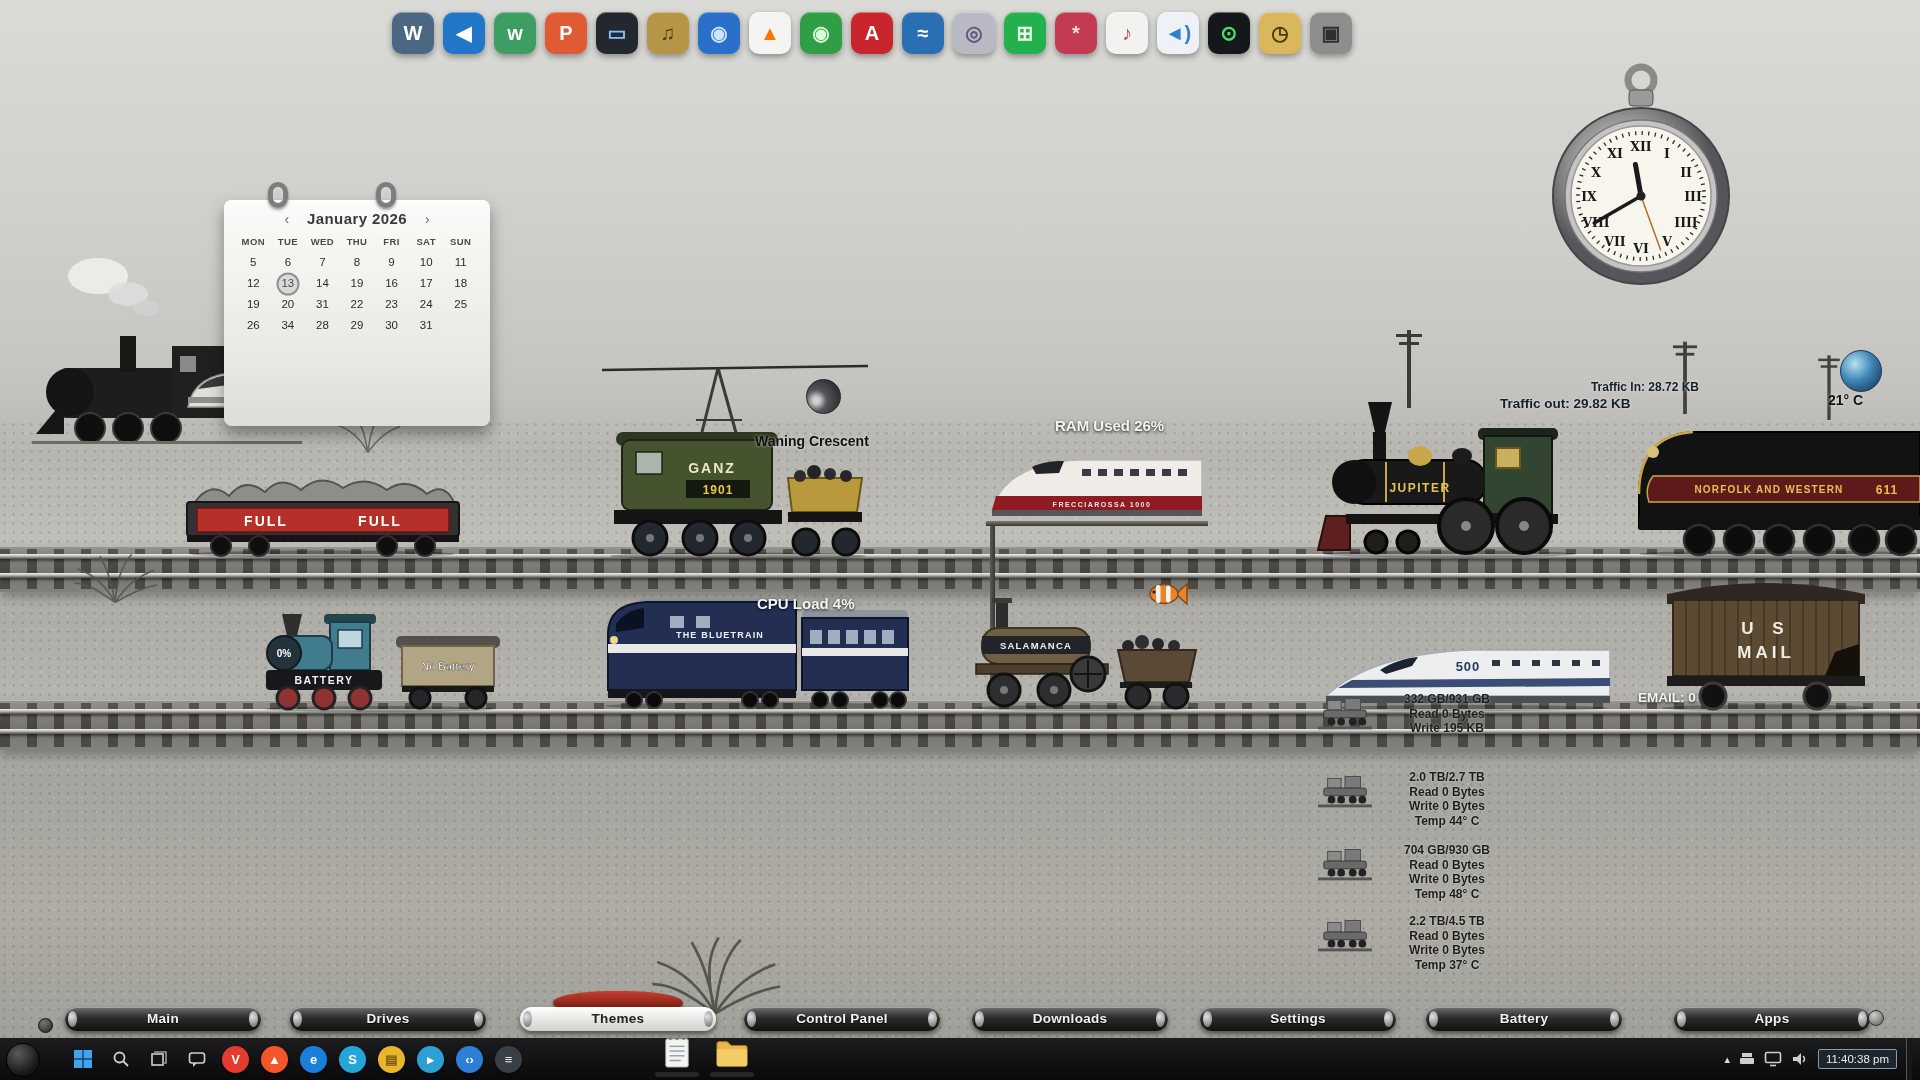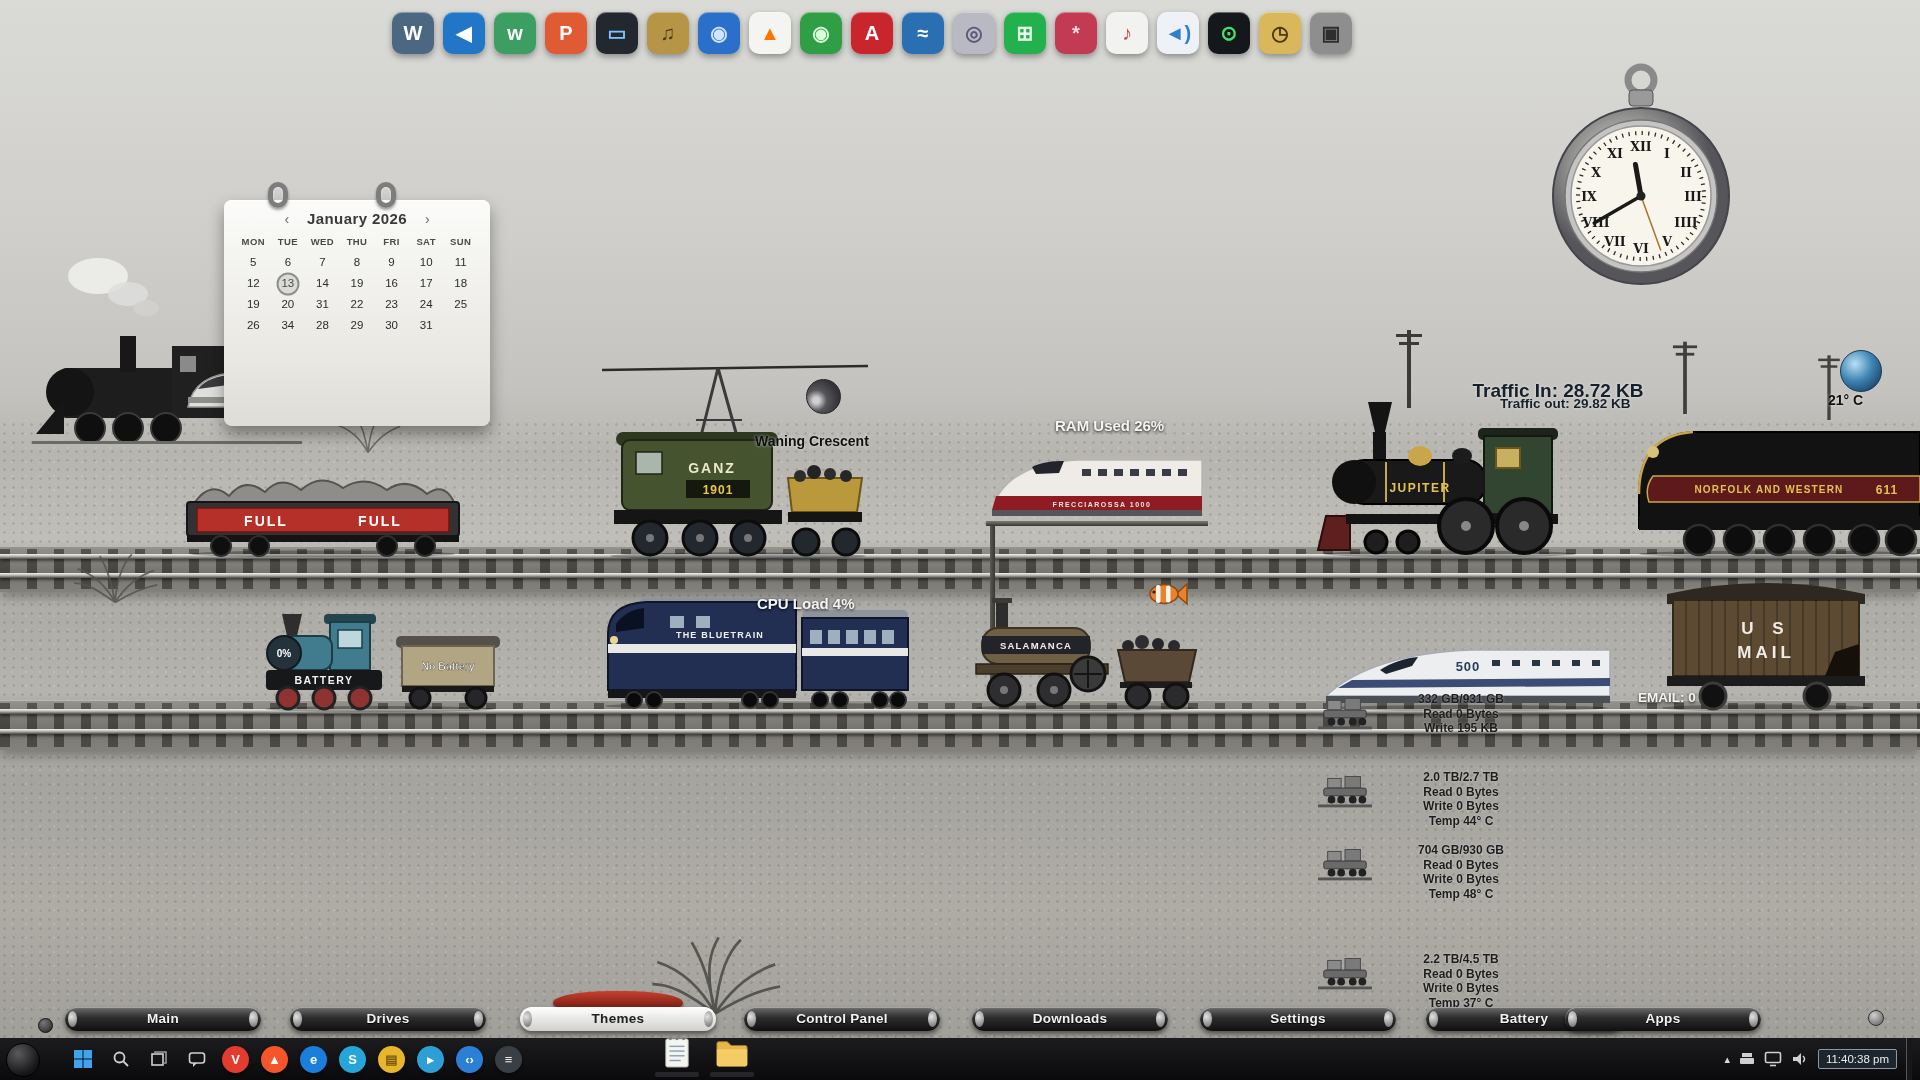--- a/index.html
+++ b/index.html
@@ -36,21 +36,21 @@
     border:2px solid #8f8f8f;border-radius:50%;background:rgba(150,150,150,.25)}
   
   .lbl{position:absolute;font-weight:700;z-index:5;font-size:14.5px;text-align:left}
   .lbl-dark{color:#101010;text-shadow:0 0 3px rgba(245,245,245,.75)}
   .lbl-light{color:#f4f4f4;text-shadow:0 1px 3px rgba(0,0,0,.9)}
   .moon{position:absolute;left:806px;top:379px;width:35px;height:35px;border-radius:50%;z-index:4;border:1px solid #26262a;
     background:radial-gradient(circle at 28% 62%,#cfcfcf 10%,#55555a 34%,#333338 72%)}
   .globe{position:absolute;left:1840px;top:350px;width:42px;height:42px;border-radius:50%;z-index:4;border:1px solid #1c3a56;
     background:radial-gradient(circle at 35% 32%,#b8e0f4,#3f86b4 45%,#1d4a72 80%)}
   
-  .disk{position:absolute;left:1318px;display:flex;gap:26px;align-items:flex-start;z-index:5}
+  .disk{position:absolute;left:1318px;display:flex;gap:12px;align-items:flex-start;z-index:5}
   .disk-lines{width:126px;text-align:center;font-size:12px;line-height:1.22;color:#1c1c1c;font-weight:600;text-shadow:0 0 2px rgba(255,255,255,.55)}
   
   .sign{position:absolute;top:1007px;width:196px;height:24px;border-radius:12px;z-index:7;cursor:pointer;
     background:linear-gradient(180deg,#6e6e6e,#2c2c2c 45%,#101010);
     box-shadow:inset 0 1px 1px rgba(255,255,255,.45),0 3px 5px rgba(0,0,0,.5);
     color:#f2f2f2;font-size:13.5px;font-weight:bold;text-align:center;line-height:24px;letter-spacing:.3px;text-shadow:0 1px 1px #000}
   .sign::before,.sign::after{content:"";position:absolute;top:4px;width:9px;height:16px;border-radius:50%;background:radial-gradient(circle at 35% 35%,#e2e2e2,#6a6a6a)}
   .sign::before{left:3px}.sign::after{right:3px}
   .sign.active{background:linear-gradient(180deg,#ffffff,#d0d0cc);color:#222;text-shadow:none}
   .roof{position:absolute;left:553px;top:991px;width:130px;height:16px;z-index:7;
@@ -198,21 +198,21 @@
       <rect x="128" y="23" width="9" height="7" fill="#3a3a44"></rect>
       <rect x="144" y="23" width="9" height="7" fill="#3a3a44"></rect>
       <rect x="160" y="23" width="9" height="7" fill="#3a3a44"></rect>
       <rect x="176" y="23" width="9" height="7" fill="#3a3a44"></rect>
       <rect x="192" y="23" width="9" height="7" fill="#3a3a44"></rect>
     <path d="M10,50 L216,50 L216,64 L6,64 Z" fill="#8e1c22"></path>
     <text x="116" y="61" text-anchor="middle" font-size="7" font-weight="bold" fill="#f2e3e3" letter-spacing="1.5">FRECCIAROSSA 1000</text>
     <rect x="6" y="64" width="210" height="6" fill="#55555a"></rect>
   </svg>
 
-  <div class="lbl lbl-dark" style="left:1448px;top:380px;width:220px;text-align:center;font-size:19px;color:#16202c">Traffic In: 28.72 KB</div>
+  <div class="lbl lbl-dark" style="left:1479px;top:380px;width:220px;text-align:right;font-size:12px;color:#16202c">Traffic In: 28.72 KB</div>
   <div class="lbl lbl-dark" style="left:1500px;top:396px;width:220px;text-align:left;font-size:13.5px;color:#16202c">Traffic out: 29.82 KB</div>
   <div class="globe"></div>
   <div class="lbl lbl-dark" style="left:1828px;top:392px;width:70px;font-size:14px">21° C</div>
 
   <svg class="abs" style="left:1316px;top:368px;z-index:4" width="268" height="190" viewBox="0 0 268 190">
     <ellipse cx="134" cy="186" rx="126" ry="3.5" fill="rgba(0,0,0,.28)"></ellipse>
     <path d="M52,34 L76,34 L69,64 L59,64 Z" fill="#141414"></path>
     <rect x="57" y="64" width="13" height="30" fill="#141414"></rect>
     <polygon points="2,182 10,148 34,148 34,182" fill="#5e1f1f" stroke="#2a0d0d" stroke-width="2"></polygon>
     <rect x="28" y="92" width="142" height="44" rx="20" fill="#191919" stroke="#000" stroke-width="2"></rect>
@@ -412,21 +412,21 @@
         <circle cx="46" cy="30" r="4" fill="#222"></circle>
       <rect x="0" y="35" width="56" height="3" fill="#555"></rect>
     </svg>
     <div class="disk-lines">
       <div>704 GB/930 GB</div>
       <div>Read 0 Bytes</div>
       <div>Write 0 Bytes</div>
       <div>Temp 48° C</div>
     </div>
   </div>
-  <div class="disk" style="top:952px">
+  <div class="disk" style="top:914px">
     <svg width="54" height="40" viewBox="0 0 56 40">
       <rect x="10" y="8" width="14" height="10" fill="#8a8a8a" stroke="#4a4a4a"></rect>
         <rect x="28" y="6" width="16" height="12" fill="#7a7a7a" stroke="#4a4a4a"></rect>
       <rect x="6" y="18" width="44" height="8" rx="2" fill="#6a6a6a" stroke="#3a3a3a"></rect>
       <circle cx="14" cy="30" r="4" fill="#222"></circle>
         <circle cx="24" cy="30" r="4" fill="#222"></circle>
         <circle cx="36" cy="30" r="4" fill="#222"></circle>
         <circle cx="46" cy="30" r="4" fill="#222"></circle>
       <rect x="0" y="35" width="56" height="3" fill="#555"></rect>
     </svg>
@@ -588,21 +588,21 @@
   </svg>
 
   <div class="roof"></div>
   <div class="sign" style="left:65px">Main</div>
   <div class="sign" style="left:290px">Drives</div>
   <div class="sign active" style="left:520px">Themes</div>
   <div class="sign" style="left:744px">Control Panel</div>
   <div class="sign" style="left:972px">Downloads</div>
   <div class="sign" style="left:1200px">Settings</div>
   <div class="sign" style="left:1426px">Battery</div>
-  <div class="sign" style="left:1565px">Apps</div>
+  <div class="sign" style="left:1674px">Apps</div>
 
   <div class="corner-icon" style="left:38px;top:1018px;width:15px;height:15px;background:radial-gradient(circle at 35% 30%,#777,#222);border:1px solid #111;z-index:8"></div>
   <div class="corner-icon" style="left:1868px;top:1010px;width:16px;height:16px;background:radial-gradient(circle at 35% 30%,#cfcfcf,#5a5a5a);border:1px solid #333;z-index:8"></div>
 
   <div class="taskbar">
     <div class="start-orb"></div>
     <div class="tb-icons">
       <div class="tb-sys">
         <svg width="20" height="20" viewBox="0 0 20 20">
           <rect x="1" y="1" width="8.5" height="8.5" fill="#3fa3ee"></rect>

